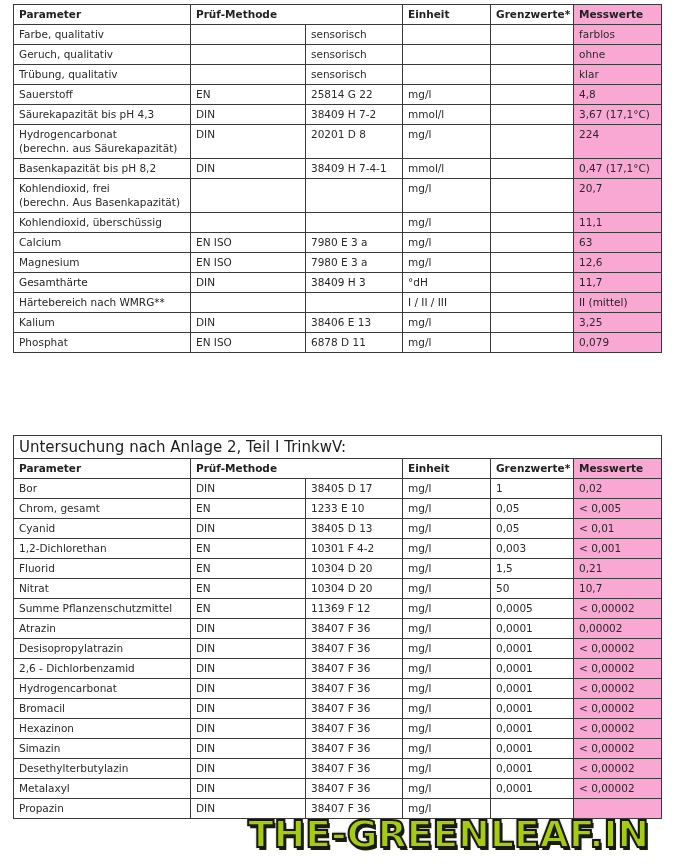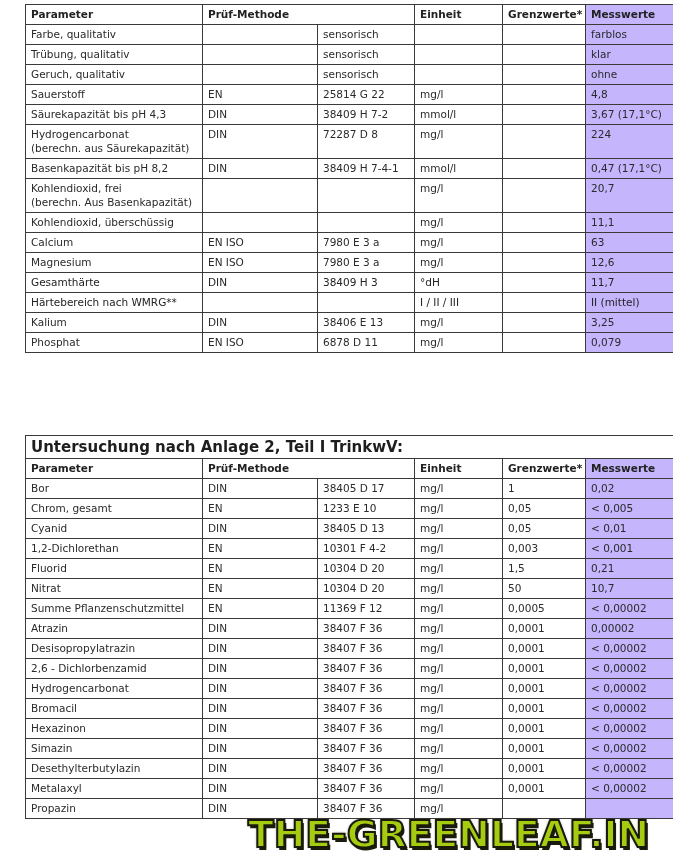--- a/index.html
+++ b/index.html
@@ -3,41 +3,41 @@
 <meta charset="utf-8">
 <style>
   html, body { margin: 0; padding: 0; }
   body {
     width: 673px; height: 864px; overflow: hidden; position: relative;
     background: #ffffff;
     font-family: "DejaVu Sans", "Liberation Sans", sans-serif;
     color: #2a2a2a;
   }
   table.lab {
-    position: absolute; left: 25px; width: 648px;
+    position: absolute; left: 13px; width: 648px;
     border-collapse: collapse; table-layout: fixed;
     font-size: 10.5px;
   }
   #t1 { top: 4px; }
   #t2 { top: 435px; }
   table.lab td, table.lab th {
     border: 1.5px solid #3a3a3a;
     padding: 2px 5px 0 5px;
     text-align: left; vertical-align: top;
     height: 17px; line-height: 14px;
     font-weight: normal;
     white-space: nowrap; overflow: hidden;
   }
   table.lab th { font-weight: bold; color: #222; }
   table.lab tr.tall td { height: 31px; }
-  table.lab .meas { background: #c4b5fd; }
+  table.lab .meas { background: #f9a8d4; }
   table.lab tr.bold td { font-weight: normal; color: #222; }
   table.lab .nosep-r { border-right: none; }
   table.lab td.title {
-    font-size: 15px; font-weight: bold; color: #1e1e1e;
+    font-size: 15px; font-weight: normal; color: #1e1e1e;
     height: 21px; line-height: 20px; padding-top: 1px;
     background: #fff;
   }
   .watermark {
     position: absolute; left: 248px; top: 813px;
     font-family: "DejaVu Sans", sans-serif;
     font-weight: bold; font-size: 37px; letter-spacing: 0px;
     color: #a6cc12;
     -webkit-text-stroke: 2px #1a1a0a;
     text-shadow: 2px 3px 0 #1c1c0c, 0 0 3px rgba(0,0,0,0.6);
@@ -70,55 +70,55 @@
   <tbody id="t1-body">
       <tr>
         <td><span>Farbe, qualitativ</span></td>
         <td><span></span></td>
         <td><span>sensorisch</span></td>
         <td><span></span></td>
         <td><span></span></td>
         <td class="meas"><span>farblos</span></td>
       </tr>
       <tr>
+        <td><span>Geruch, qualitativ</span></td>
+        <td><span></span></td>
+        <td><span>sensorisch</span></td>
+        <td><span></span></td>
+        <td><span></span></td>
+        <td class="meas"><span>ohne</span></td>
+      </tr>
+      <tr>
         <td><span>Trübung, qualitativ</span></td>
         <td><span></span></td>
         <td><span>sensorisch</span></td>
         <td><span></span></td>
         <td><span></span></td>
         <td class="meas"><span>klar</span></td>
-      </tr>
-      <tr>
-        <td><span>Geruch, qualitativ</span></td>
-        <td><span></span></td>
-        <td><span>sensorisch</span></td>
-        <td><span></span></td>
-        <td><span></span></td>
-        <td class="meas"><span>ohne</span></td>
       </tr>
       <tr>
         <td><span>Sauerstoff</span></td>
         <td><span>EN</span></td>
         <td><span>25814 G 22</span></td>
         <td><span>mg/l</span></td>
         <td><span></span></td>
         <td class="meas"><span>4,8</span></td>
       </tr>
       <tr>
         <td><span>Säurekapazität bis pH 4,3</span></td>
         <td><span>DIN</span></td>
         <td><span>38409 H 7-2</span></td>
         <td><span>mmol/l</span></td>
         <td><span></span></td>
         <td class="meas"><span>3,67 (17,1°C)</span></td>
       </tr>
       <tr class="tall">
         <td><span>Hydrogencarbonat</span><br><span>(berechn. aus Säurekapazität)</span></td>
         <td><span>DIN</span></td>
-        <td><span>72287 D 8</span></td>
+        <td><span>20201 D 8</span></td>
         <td><span>mg/l</span></td>
         <td><span></span></td>
         <td class="meas"><span>224</span></td>
       </tr>
       <tr>
         <td><span>Basenkapazität bis pH 8,2</span></td>
         <td><span>DIN</span></td>
         <td><span>38409 H 7-4-1</span></td>
         <td><span>mmol/l</span></td>
         <td><span></span></td>

